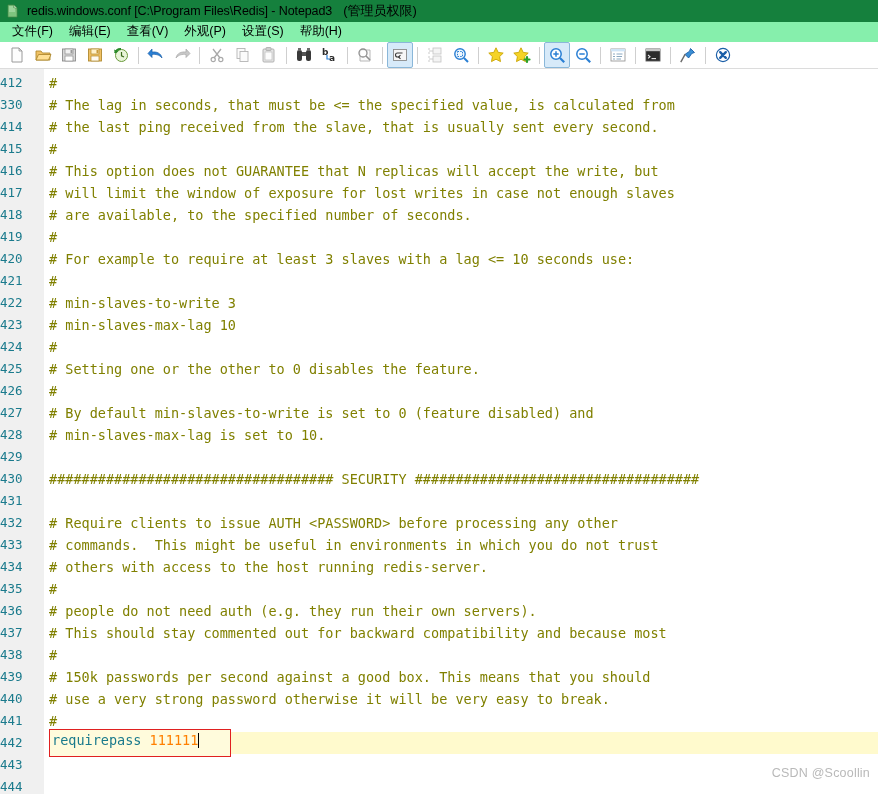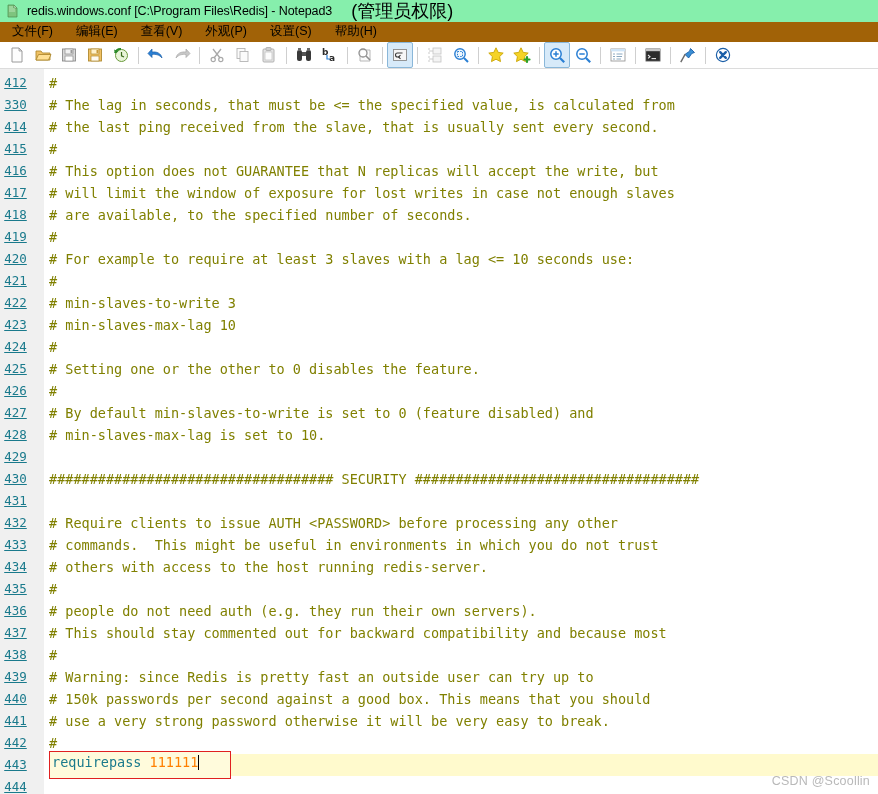--- a/index.html
+++ b/index.html
@@ -8,33 +8,33 @@
     width:878px;height:794px;overflow:hidden;
     background:#ffffff;
     font-family:"Liberation Sans", sans-serif;
     -webkit-font-smoothing:antialiased;
   }
   .app{width:878px;height:794px;display:flex;flex-direction:column;background:#ffffff;position:relative;}
 
   
   .titlebar{
     height:22px;display:flex;align-items:center;gap:6px;
-    padding:0 6px;background:#86efac;flex:none;
+    padding:0 6px;background:#15803d;flex:none;
   }
   .title-icon{width:15px;height:15px;position:relative;flex:none;}
   .title-text{
     font-size:12.5px;color:#000000;white-space:nowrap;letter-spacing:-0.1px;
     font-family:"Liberation Sans", sans-serif;
   }
-  .title-admin{font-size:18px;color:#000;margin-left:13px;}
+  .title-admin{font-size:13px;color:#000;margin-left:5px;}
 
   
   .menubar{
     height:20px;display:flex;align-items:center;
-    padding:0 6px;background:#a16207;flex:none;gap:9px;
+    padding:0 6px;background:#86efac;flex:none;gap:2px;
   }
   .menu-item{
     font-size:12.5px;color:#000;padding:1px 8px 2px 6px;white-space:nowrap;cursor:default;
   }
 
   
   .toolbar{
     height:26px;display:flex;align-items:center;
     padding:0 4px;background:#ffffff;flex:none;
     border-bottom:1px solid #dcdcdc;
@@ -50,25 +50,24 @@
   
   .editor{
     flex:1;display:flex;overflow:hidden;background:#ffffff;position:relative;
     font-family:"DejaVu Sans Mono", monospace;
   }
   .gutter{
     width:44px;flex:none;background:#f0f0f0;
     padding-top:3px;box-sizing:border-box;
   }
   .gutter .ln{
-    height:22px;line-height:22px;text-align:center;
+    height:22px;line-height:22px;text-align:left;
     padding-right:13px;box-sizing:border-box;
     font-size:12.5px;color:#1a7a8c;
     font-family:"DejaVu Sans Mono", monospace;
-    text-decoration:underline;
   }
   .code{
     flex:1;padding-top:3px;padding-left:5px;box-sizing:border-box;
     background:#ffffff;position:relative;overflow:hidden;
   }
   .code .line{
     height:22px;line-height:22px;white-space:pre;
     font-size:13.5px;
     font-family:"DejaVu Sans Mono", monospace;
     color:#000;letter-spacing:0px;
@@ -89,21 +88,21 @@
     white-space:pre;
     position:relative;
   }
   .kw{color:#1a7a8c;}
   .num{color:#ff8000;}
   .caret{
     display:inline-block;width:1px;height:15px;background:#000;
     vertical-align:-3px;margin-left:0px;
   }
   .watermark{
-    position:absolute;right:8px;bottom:6px;
+    position:absolute;right:8px;bottom:14px;
     font-size:12.5px;color:#b9b9b9;
     font-family:"Liberation Sans", sans-serif;
     letter-spacing:0.2px;
   }
 </style>
 </head>
 <body>
 
 <div class="app">
 
@@ -389,21 +388,20 @@
         <div class="line "></div>
         <div class="line comment">################################### SECURITY ###################################</div>
         <div class="line "></div>
         <div class="line comment"># Require clients to issue AUTH &lt;PASSWORD&gt; before processing any other</div>
         <div class="line comment"># commands.  This might be useful in environments in which you do not trust</div>
         <div class="line comment"># others with access to the host running redis-server.</div>
         <div class="line comment">#</div>
         <div class="line comment"># people do not need auth (e.g. they run their own servers).</div>
         <div class="line comment"># This should stay commented out for backward compatibility and because most</div>
         <div class="line comment">#</div>
-        <div class="line comment"># Warning: since Redis is pretty fast an outside user can try up to</div>
         <div class="line comment"># 150k passwords per second against a good box. This means that you should</div>
         <div class="line comment"># use a very strong password otherwise it will be very easy to break.</div>
         <div class="line comment">#</div>
         <div class="line current"><span class="cur-box"><span class="kw">requirepass </span><span class="num">111111</span><span class="caret"></span></span></div>
         <div class="line "></div>
       </div>
     <div class="watermark">CSDN @Scoollin</div>
   </div>
 
 </div>

